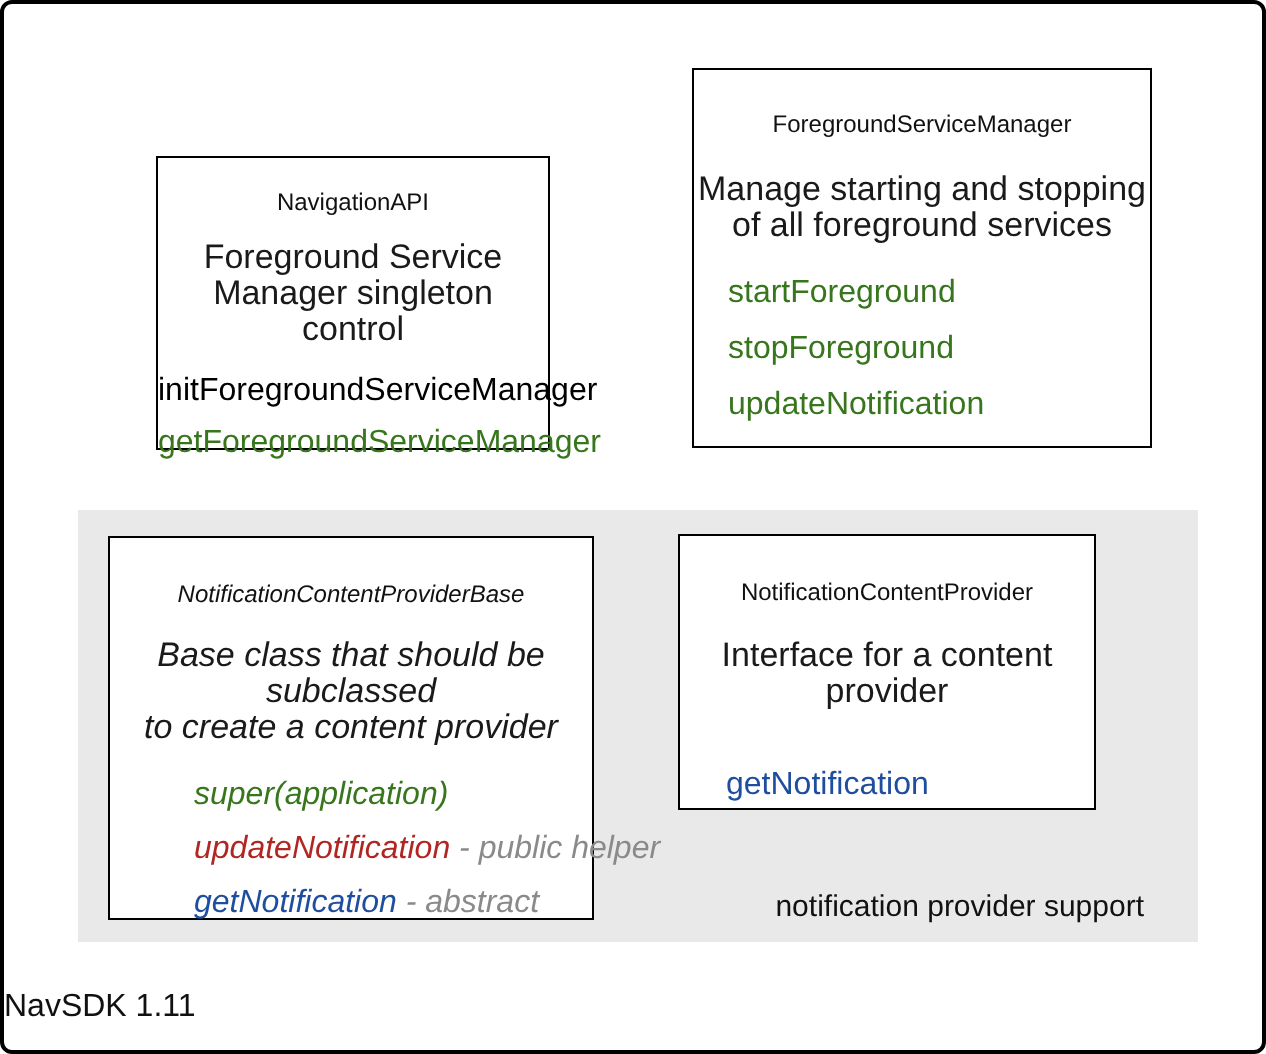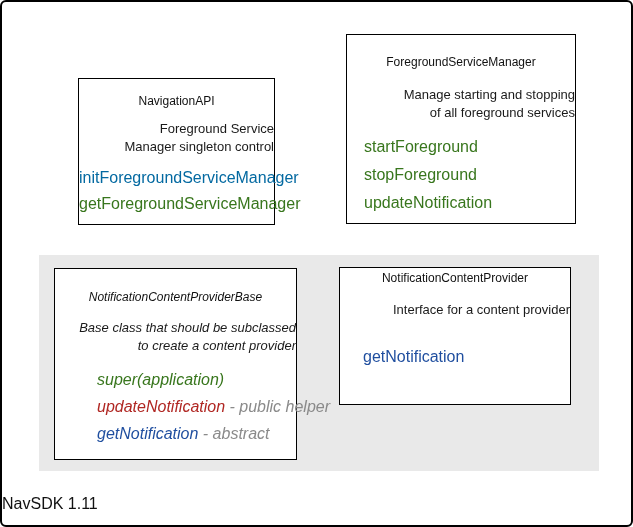--- a/index.html
+++ b/index.html
@@ -21,23 +21,23 @@
     border: 1.5px solid #000000;
   }
   .cbox .title {
     font-size: 12px;
     line-height: 20px;
     text-align: center;
     white-space: nowrap;
     color: #111111;
   }
   .cbox .subtitle {
-    font-size: 13px;
+    font-size: 17px;
     line-height: 18px;
-    text-align: right;
+    text-align: center;
     color: #1a1a1a;
   }
   .methods { font-size: 16px; line-height: 18px; }
   .method { white-space: nowrap; }
   .methods.centered { text-align: center; }
   .methods.lefted { text-align: left; }
 
   
   #box-navigation-api { left: 76px; top: 76px; width: 197px; height: 147px; padding-top: 12px; }
   #box-navigation-api .subtitle { margin-top: 9px; }
@@ -63,21 +63,21 @@
     white-space: nowrap;
   }
 
   
   #box-provider-base { left: 15px; top: 13px; width: 243px; height: 192px; padding-top: 18px; font-style: italic; }
   #box-provider-base .subtitle { margin-top: 12px; }
   #box-provider-base .methods { margin-top: 16px; padding-left: 42px; }
   #box-provider-base .method + .method { margin-top: 9px; }
 
   
-  #box-provider { left: 300px; top: 12px; width: 232px; height: 138px; }
+  #box-provider { left: 300px; top: 12px; width: 209px; height: 138px; padding-top: 18px; }
   #box-provider .subtitle { margin-top: 13px; }
   #box-provider .methods { margin-top: 29px; padding-left: 23px; }
 
   
   #footer-label {
     position: absolute;
     left: 0; right: 0; bottom: 12px;
     text-align: left;
     font-size: 16px;
     line-height: 18px;
@@ -90,21 +90,21 @@
 <div class="canvas">
 
   <div class="cbox" id="box-navigation-api">
     <div class="title">NavigationAPI</div>
     <div class="subtitle">
       <div>Foreground Service</div>
       <div>Manager singleton control</div>
     </div>
     <div class="methods centered">
       <div class="method">
-        <span style="color: #0369a1;">initForegroundServiceManager</span>
+        <span style="color: #000000;">initForegroundServiceManager</span>
       </div>
       <div class="method">
         <span style="color: rgb(56, 118, 29);">getForegroundServiceManager</span>
       </div>
     </div>
   </div>
 
   <div class="cbox" id="box-foreground-service-manager">
     <div class="title">ForegroundServiceManager</div>
     <div class="subtitle">
@@ -150,17 +150,18 @@
       <div class="subtitle">
         <div>Interface for a content provider</div>
       </div>
       <div class="methods lefted">
         <div class="method">
           <span style="color: rgb(31, 78, 159);">getNotification</span>
         </div>
       </div>
     </div>
 
+    <div id="panel-caption">notification provider support</div>
   </div>
 
   <div id="footer-label">NavSDK 1.11</div>
 
 </div>
 
 </body></html>

